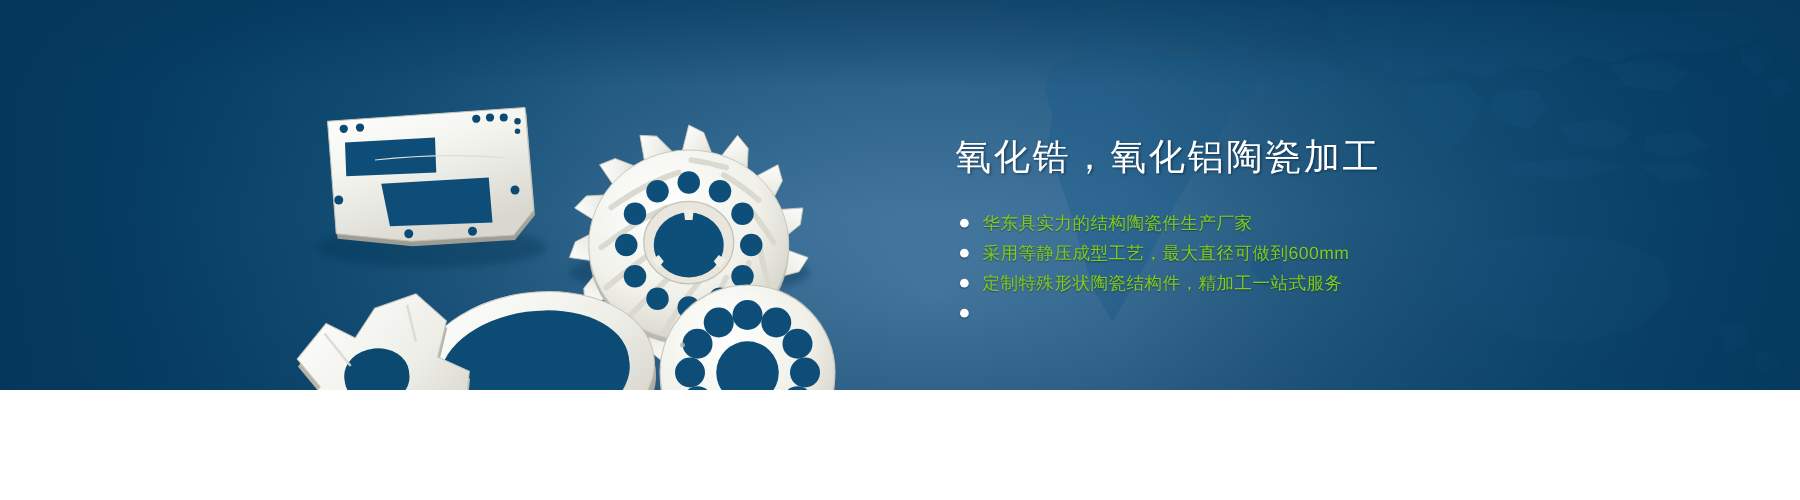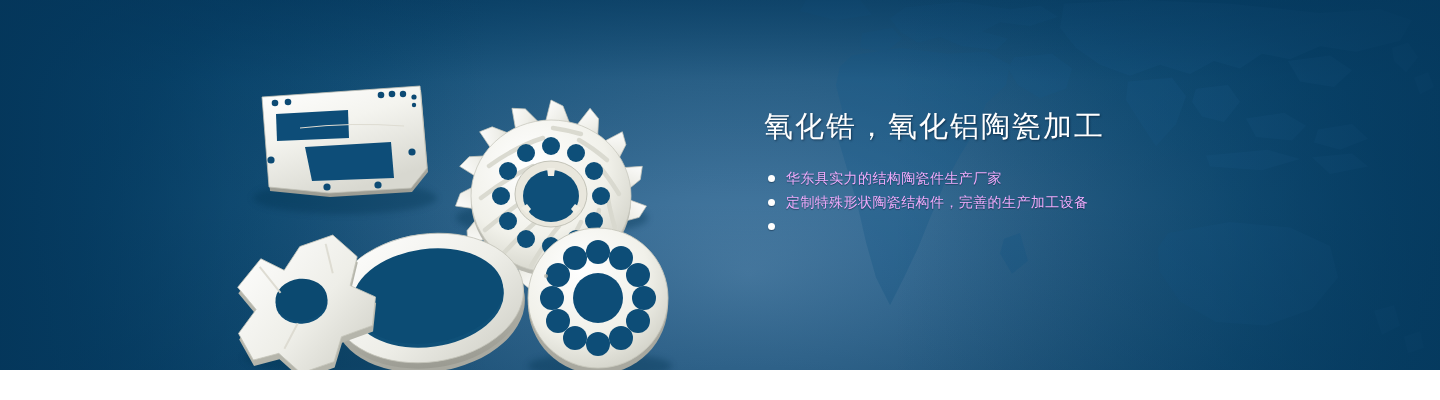--- a/index.html
+++ b/index.html
@@ -1,21 +1,21 @@
 <!DOCTYPE html>
 <html><head>
 <meta charset="utf-8">
 <style>
   * { margin:0; padding:0; box-sizing:border-box; }
   html,body { background:#fff; }
 
   .banner {
     position: relative;
     width: 1440px;
-    height: 370px;
+    height: 312px;
     overflow: hidden;
     font-family: "Liberation Sans", "DejaVu Sans", sans-serif;
     background: #084570;
   }
 
   
   .bg-base {
     position:absolute; inset:0;
     background:
       radial-gradient(ellipse 900px 560px at 52% 74%,
@@ -56,21 +56,21 @@
   .dot {
     width:7px; height:7px;
     border-radius:50%;
     background:#ffffff;
     flex:0 0 auto;
     margin-right:11px;
     margin-left:4px;
     box-shadow:0 1px 1px rgba(0,20,40,0.4);
   }
   .bullet-text {
-    color:#f0abfc;
+    color:#84cc16;
     font-size:14px;
     letter-spacing:0.4px;
     white-space:nowrap;
     text-shadow:0 1px 1px rgba(0,18,36,0.45);
   }
 
   
   .parts { position:absolute; left:0; top:0; width:720px; height:400px; }
   .parts svg { display:block; width:720px; height:400px; }
 </style>
@@ -330,21 +330,25 @@
   <div class="copy">
     <div class="title">氧化锆，氧化铝陶瓷加工</div>
 
     <ul class="bullets">
       <li class="bullet">
         <span class="dot"></span>
         <span class="bullet-text">华东具实力的结构陶瓷件生产厂家</span>
       </li>
       <li class="bullet">
         <span class="dot"></span>
-        <span class="bullet-text">定制特殊形状陶瓷结构件，完善的生产加工设备</span>
+        <span class="bullet-text">采用等静压成型工艺，最大直径可做到600mm</span>
+      </li>
+      <li class="bullet">
+        <span class="dot"></span>
+        <span class="bullet-text">定制特殊形状陶瓷结构件，精加工一站式服务</span>
       </li>
       <li class="bullet">
         <span class="dot"></span>
       </li>
     </ul>
   </div>
 
 </div>
 
 </body></html>

